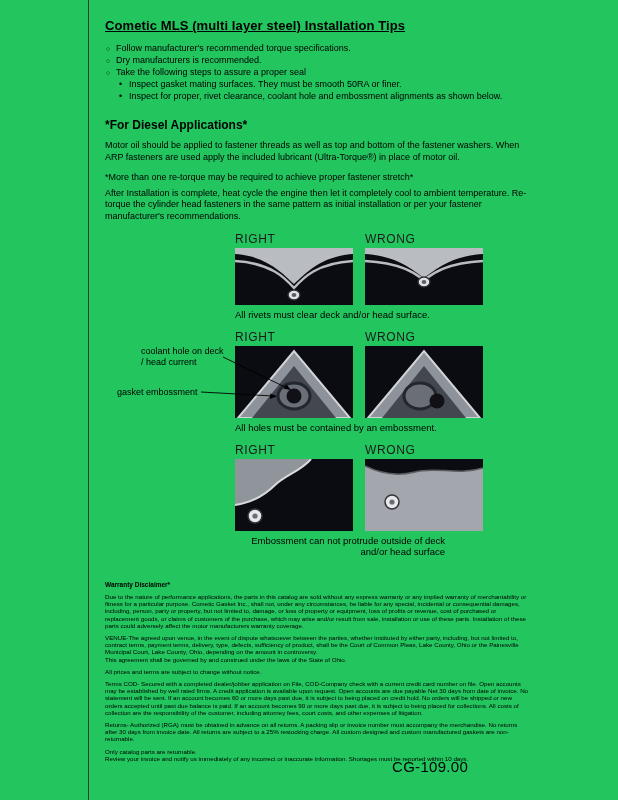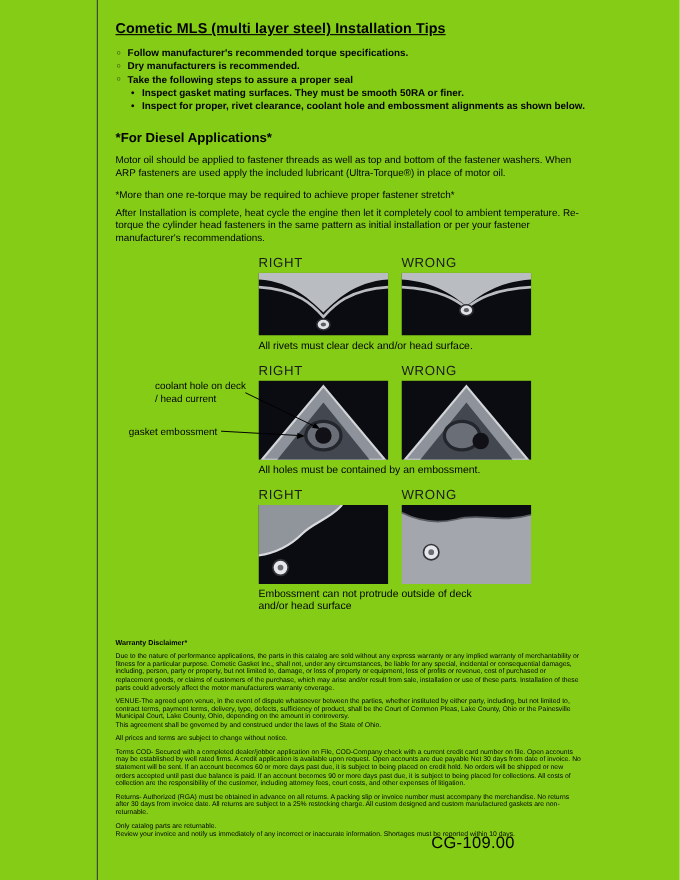--- a/index.html
+++ b/index.html
@@ -4,49 +4,49 @@
 <style>
   * { box-sizing: border-box; margin: 0; padding: 0; }
   html, body { background: #ffffff; }
   body {
     width: 618px; height: 800px;
     font-family: "Liberation Sans", sans-serif;
     color: #000;
     position: relative;
     overflow: hidden;
   }
-  .page { position: relative; width: 618px; height: 800px; background: #84cc16; }
+  .page { position: relative; width: 618px; height: 800px; background: #22c55e; }
   .left-rule { position: absolute; left: 88px; top: 0; width: 1px; height: 800px; background: #3a3a3a; }
 
   .content { position: absolute; left: 105px; top: 18px; width: 428px; }
 
   .title {
     font-size: 13px; font-weight: bold; text-decoration: underline;
     margin-bottom: 9px; letter-spacing: 0.1px;
   }
 
-  .tips { margin-bottom: 4px; font-weight: bold; }
+  .tips { margin-bottom: 4px; }
   .tip { position: relative; font-size: 9px; line-height: 12px; padding-left: 11px; }
   .tip::before { content: "\25CB"; position: absolute; left: 1px; top: 1px; font-size: 6.5px; }
   .tip.subtip { padding-left: 24px; }
   .tip.subtip::before { content: "\2022"; left: 14px; top: 0; font-size: 9px; }
 
   .diesel-heading { font-size: 12px; font-weight: bold; margin-top: 16px; margin-bottom: 8px; }
   .para { font-size: 9px; line-height: 11.5px; margin-bottom: 9px; width: 424px; }
   .para.note { margin-bottom: 4px; }
 
   .diagrams { margin-top: 10px; }
   .drow { display: flex; gap: 12px; padding-left: 130px; position: relative; margin-top: 10px; }
   .dcol { width: 118px; }
   .dlabel { text-align: left; font-size: 12px; color: #1a1a1a; letter-spacing: 0.6px; margin-bottom: 2px; height: 14px; }
   .panel { display: block; width: 118px; }
   .p1 { height: 57px; }
   .p2, .p3 { height: 72px; }
   .dcaption { margin-left: 130px; font-size: 9.5px; line-height: 11px; margin-top: 4px; }
-  .dcaption.wide { width: 210px; }
+  .dcaption.wide { width: 210px; text-align: right; }
 
   .callout { position: absolute; font-size: 9px; line-height: 11px; color: #000; }
   .callout.coolant { left: 36px; top: 16px; width: 84px; }
   .callout.emboss  { left: 12px; top: 57px; width: 95px; }
   .arrows { position: absolute; left: 0; top: 0; width: 428px; height: 88px; pointer-events: none; }
 
   .warranty { margin-top: 24px; width: 425px; }
   .wheading { font-size: 6.5px; font-weight: bold; margin-bottom: 5px; }
   .wpara { font-size: 6.2px; line-height: 7.2px; margin-bottom: 5px; }
   .wpara.tight { margin-bottom: 0; }

